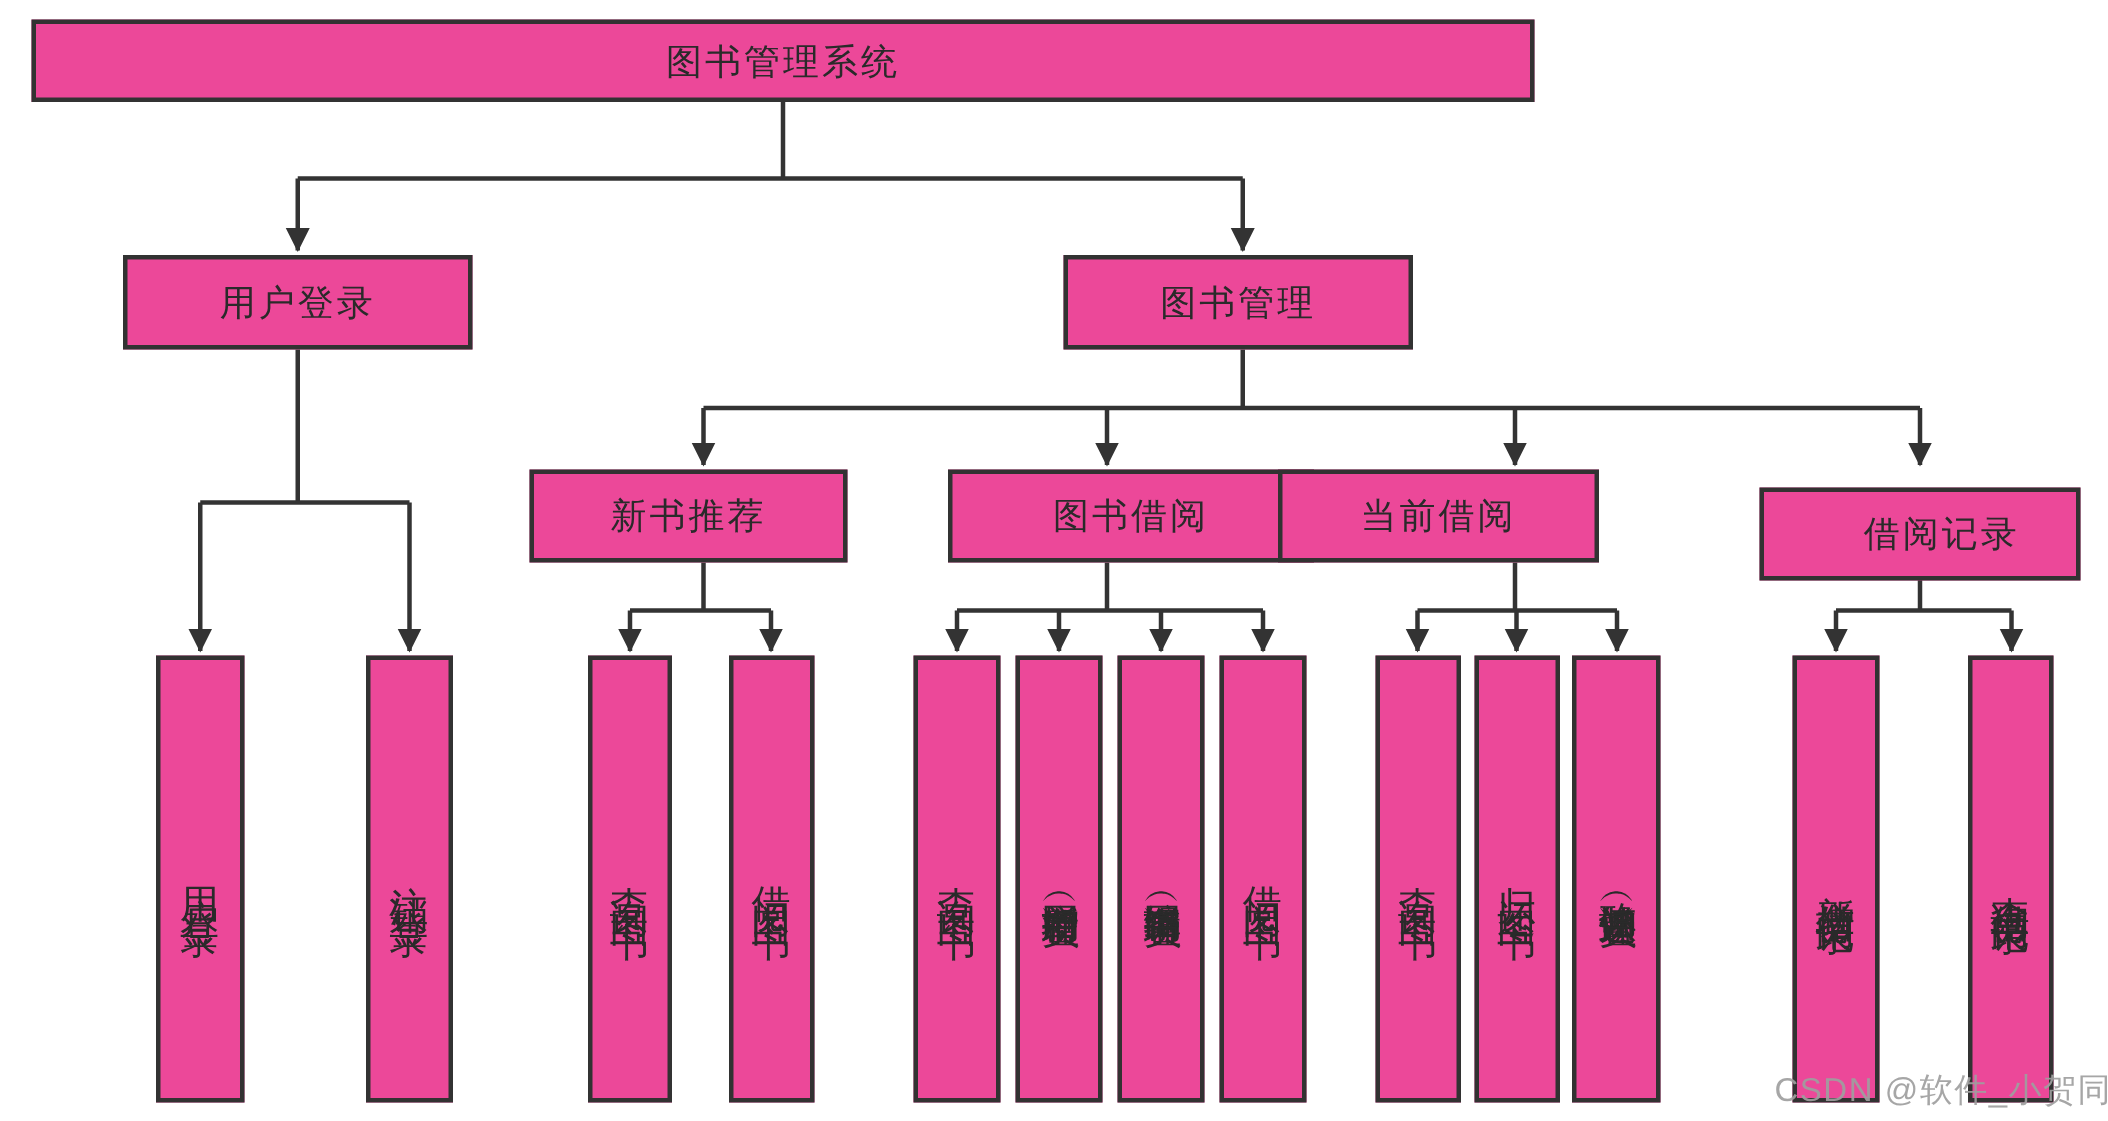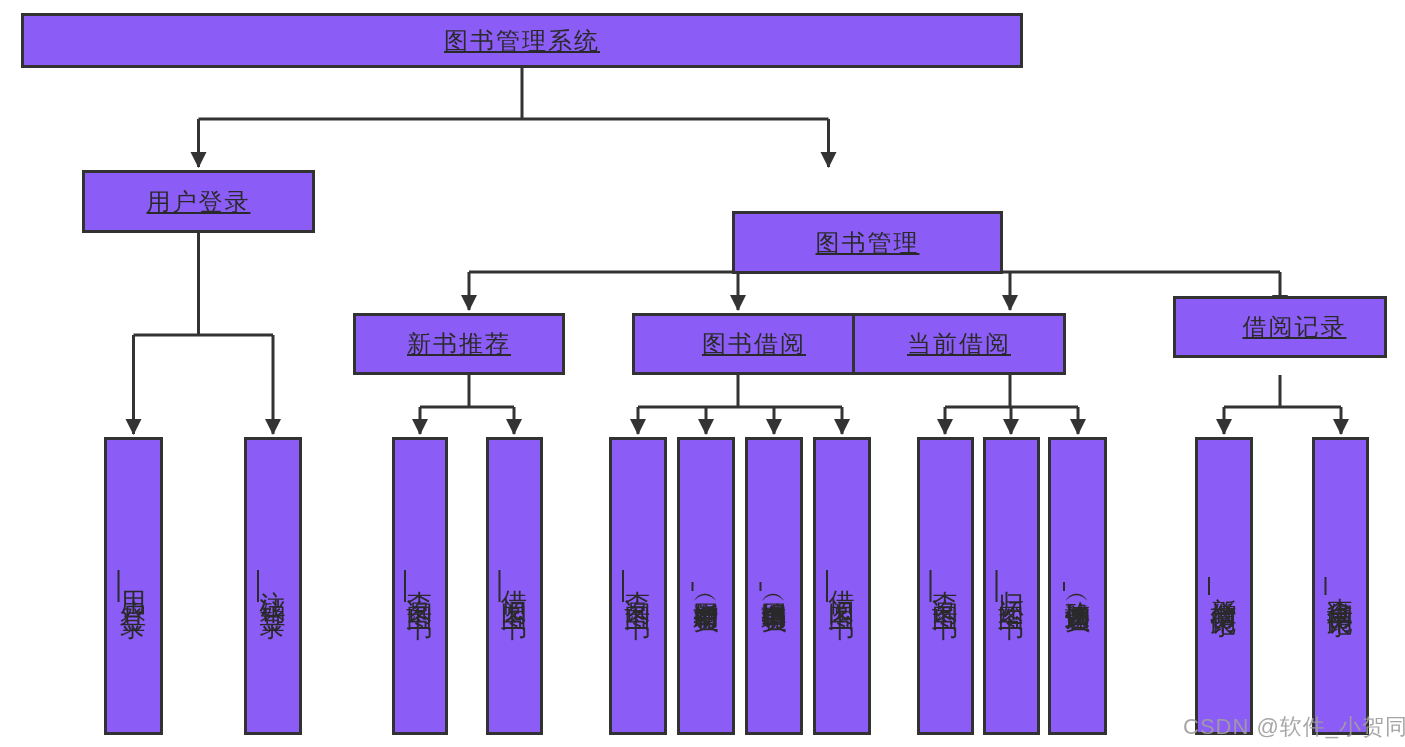--- a/index.html
+++ b/index.html
@@ -14,28 +14,27 @@
   svg.wires {
     position: absolute;
     left: 0; top: 0;
     width: 1405px; height: 747px;
     z-index: 0;
   }
   .node {
     position: absolute;
     box-sizing: border-box;
     border: 3px solid #323232;
-    background: #8b5cf6;
+    background: #ec4899;
     color: #2a2a2a;
     display: flex;
     align-items: center;
     justify-content: center;
     z-index: 1;
     text-align: center;
-    text-decoration: underline;
   }
   .h-node { font-size: 24px; letter-spacing: 2px; }
   .v-node {
     writing-mode: vertical-rl;
     font-size: 26px;
     line-height: 1;
   }
   .sp4 { letter-spacing: 8px; }
   .sp6 { letter-spacing: 3px; }
   .sp9 { letter-spacing: 1px; font-size: 25px; }
@@ -101,26 +100,26 @@
       <path d="M1280,375 V407"></path>
       <path d="M1224,407 H1341"></path>
       <path d="M1224,407 V434" marker-end="url(#ah)"></path>
       <path d="M1341,407 V434" marker-end="url(#ah)"></path>
     </g>
   </svg>
 
   <div class="node h-node" style="left:21px; top:13px; width:1002px; height:55px;">图书管理系统</div>
 
   <div class="node h-node" style="left:82px; top:170px; width:233px; height:63px;">用户登录</div>
-  <div class="node h-node" style="left:732px; top:170px; width:271px; height:63px;margin-top:41px;">图书管理</div>
+  <div class="node h-node" style="left:709px; top:170px; width:233px; height:63px;">图书管理</div>
 
   <div class="node h-node" style="left:353px; top:313px; width:212px; height:62px;">新书推荐</div>
   <div class="node h-node" style="left:632px; top:313px; width:244px; height:62px;">图书借阅</div>
   <div class="node h-node" style="left:852px; top:313px; width:214px; height:62px;">当前借阅</div>
-  <div class="node h-node" style="left:1173px; top:296px; width:214px; height:62px;padding-left:29px;">借阅记录</div>
+  <div class="node h-node" style="left:1173px; top:325px; width:214px; height:62px;padding-left:29px;">借阅记录</div>
 
   <div class="node v-node sp4" style="left:104px; top:437px; width:59px; height:298px;">用户登录</div>
   <div class="node v-node sp4" style="left:244px; top:437px; width:58px; height:298px;">注销登录</div>
 
   <div class="node v-node sp4" style="left:392px; top:437px; width:56px; height:298px;">查询图书</div>
   <div class="node v-node sp4" style="left:486px; top:437px; width:57px; height:298px;">借阅图书</div>
 
   <div class="node v-node sp4" style="left:609px; top:437px; width:58px; height:298px;">查询图书</div>
   <div class="node v-node sp9" style="left:677px; top:437px; width:58px; height:298px;">新增图书（管理员）</div>
   <div class="node v-node sp9" style="left:745px; top:437px; width:58px; height:298px;">编辑图书（管理员）</div>

